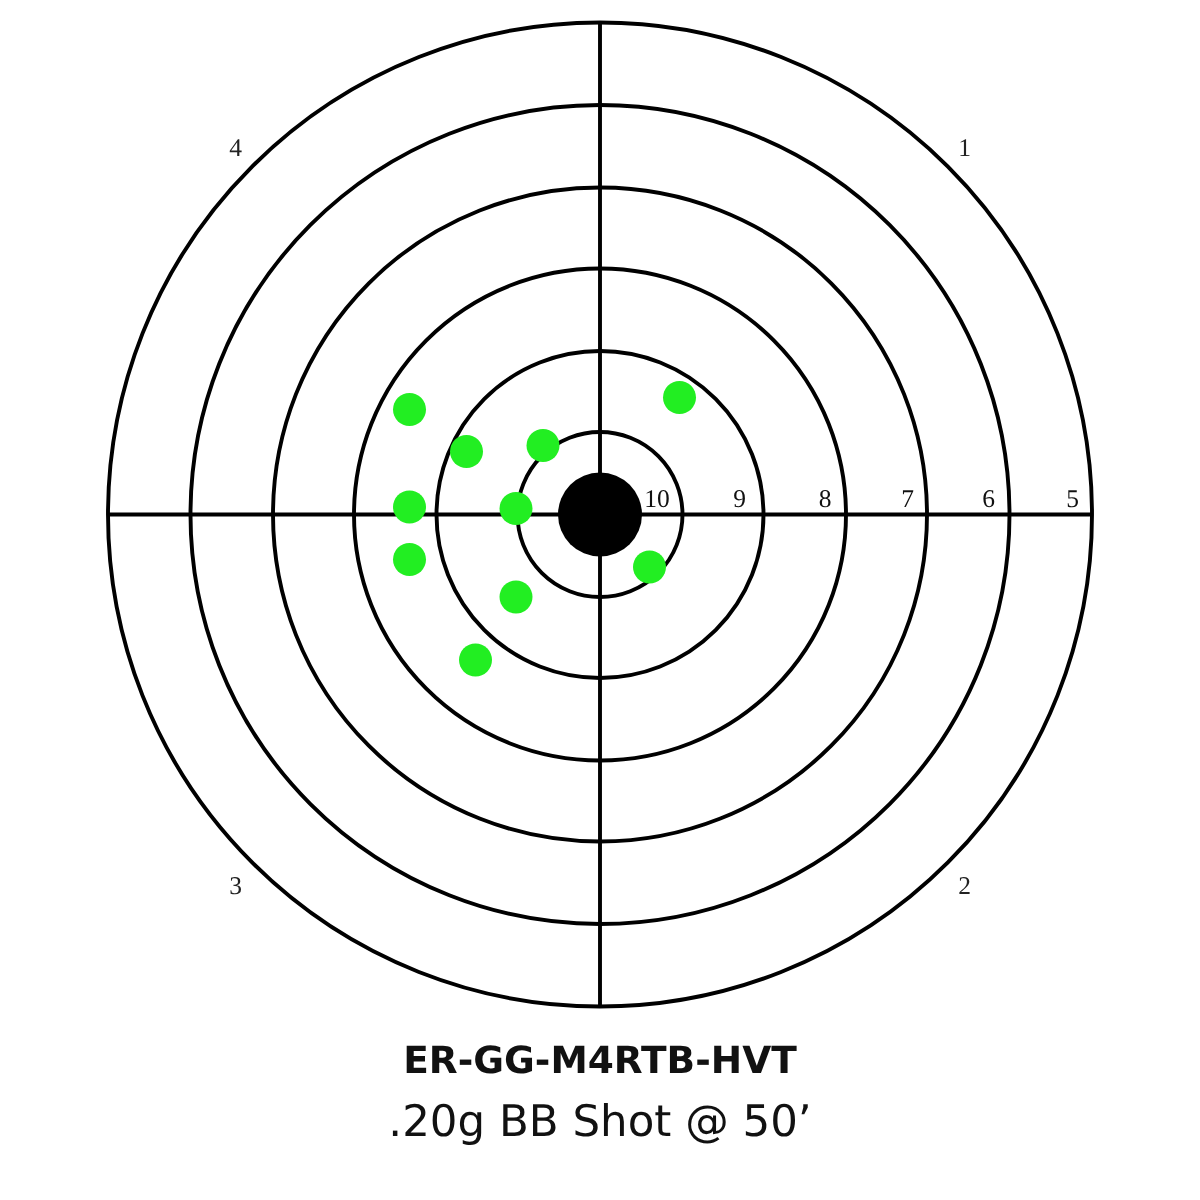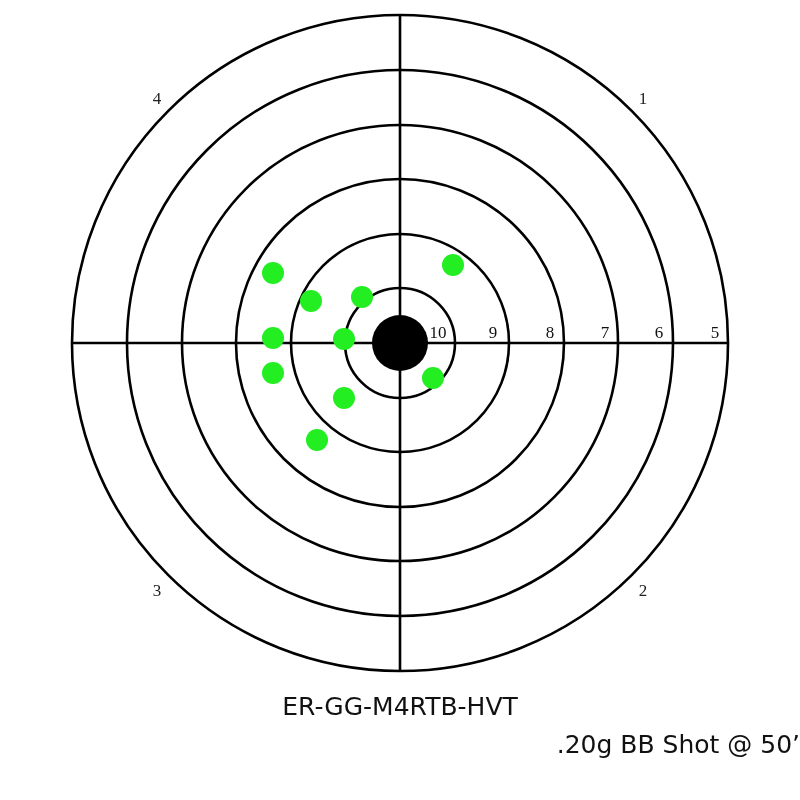--- a/index.html
+++ b/index.html
@@ -1,20 +1,20 @@
 <!DOCTYPE html>
 <html><head>
   <meta charset="utf-8">
   <style>
     html, body { margin:0; padding:0; background:#ffffff; }
     body { width:800px; height:800px; position:relative; overflow:hidden; font-family:"Liberation Sans", sans-serif; }
     #target { position:absolute; left:0; top:0; width:800px; height:800px; }
     .caption { position:absolute; left:0; width:800px; text-align:center; color:#111; }
-    .cap1 { top:692px; font-size:25px; font-weight:normal; font-family:"DejaVu Sans", sans-serif; letter-spacing:0px; }
-    .cap2 { top:730px; font-size:25px; font-family:"DejaVu Sans", sans-serif;text-align:right; }
+    .cap1 { top:692px; font-size:25px; font-weight:bold; font-family:"DejaVu Sans", sans-serif; letter-spacing:0px; }
+    .cap2 { top:730px; font-size:29px; font-family:"DejaVu Sans", sans-serif; }
   </style>
 </head>
 <body>
 
 <svg id="target" viewBox="0 0 800 800" xmlns="http://www.w3.org/2000/svg">
   <g id="rings">
       <circle cx="400" cy="343" r="328" fill="none" stroke="#000000" stroke-width="2.6"></circle>
       <circle cx="400" cy="343" r="273" fill="none" stroke="#000000" stroke-width="2.6"></circle>
       <circle cx="400" cy="343" r="218" fill="none" stroke="#000000" stroke-width="2.6"></circle>
       <circle cx="400" cy="343" r="164" fill="none" stroke="#000000" stroke-width="2.6"></circle>

